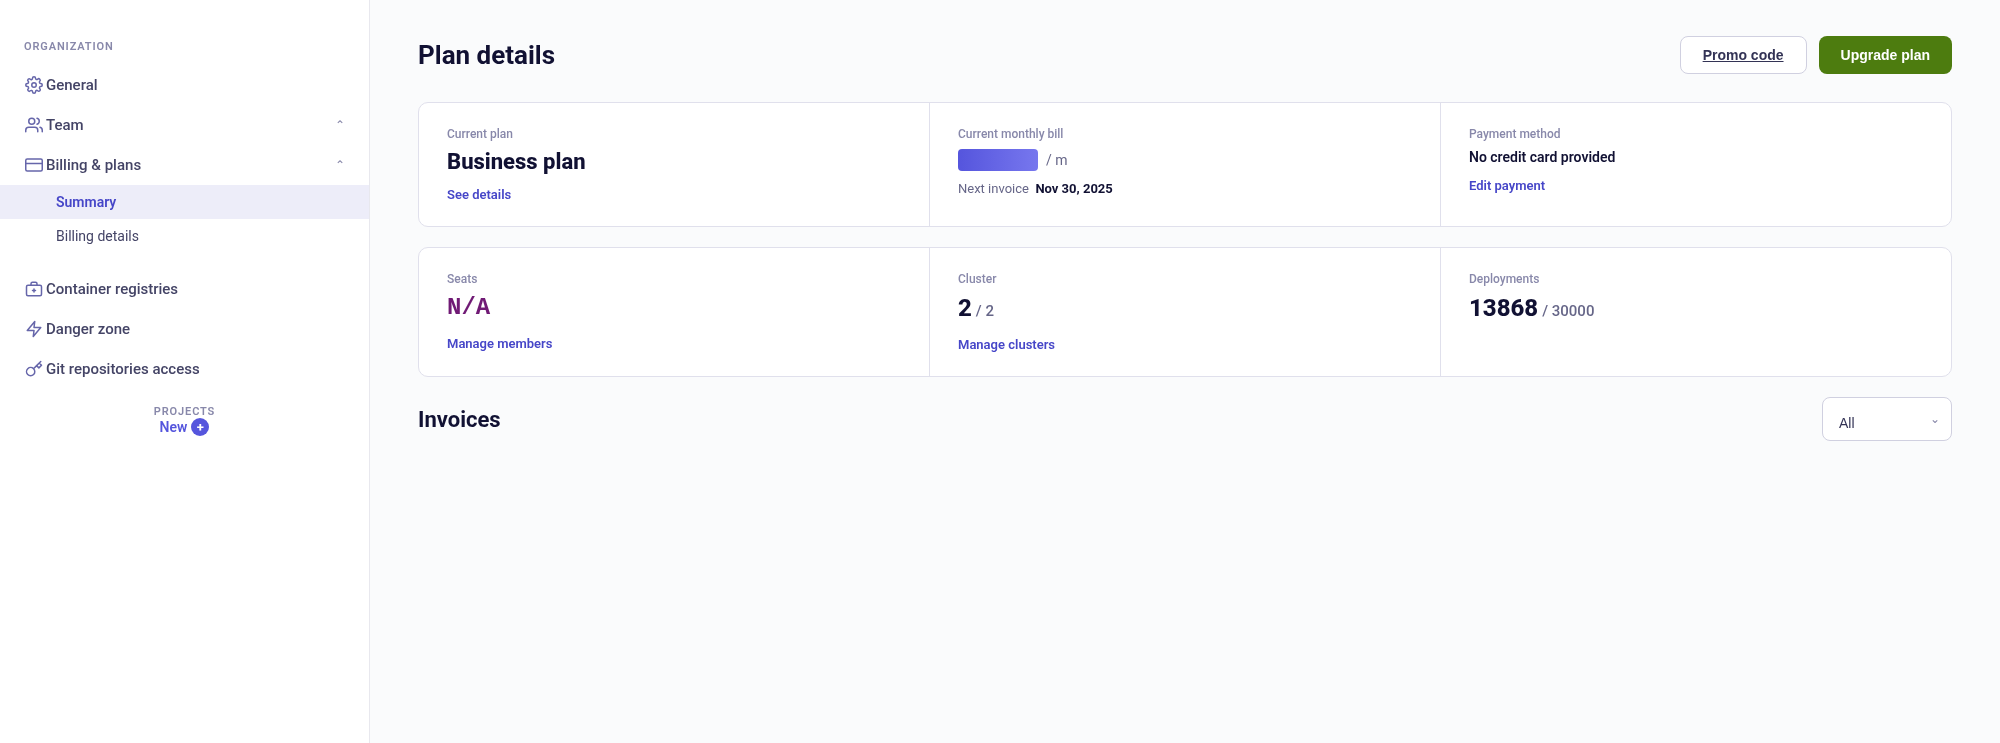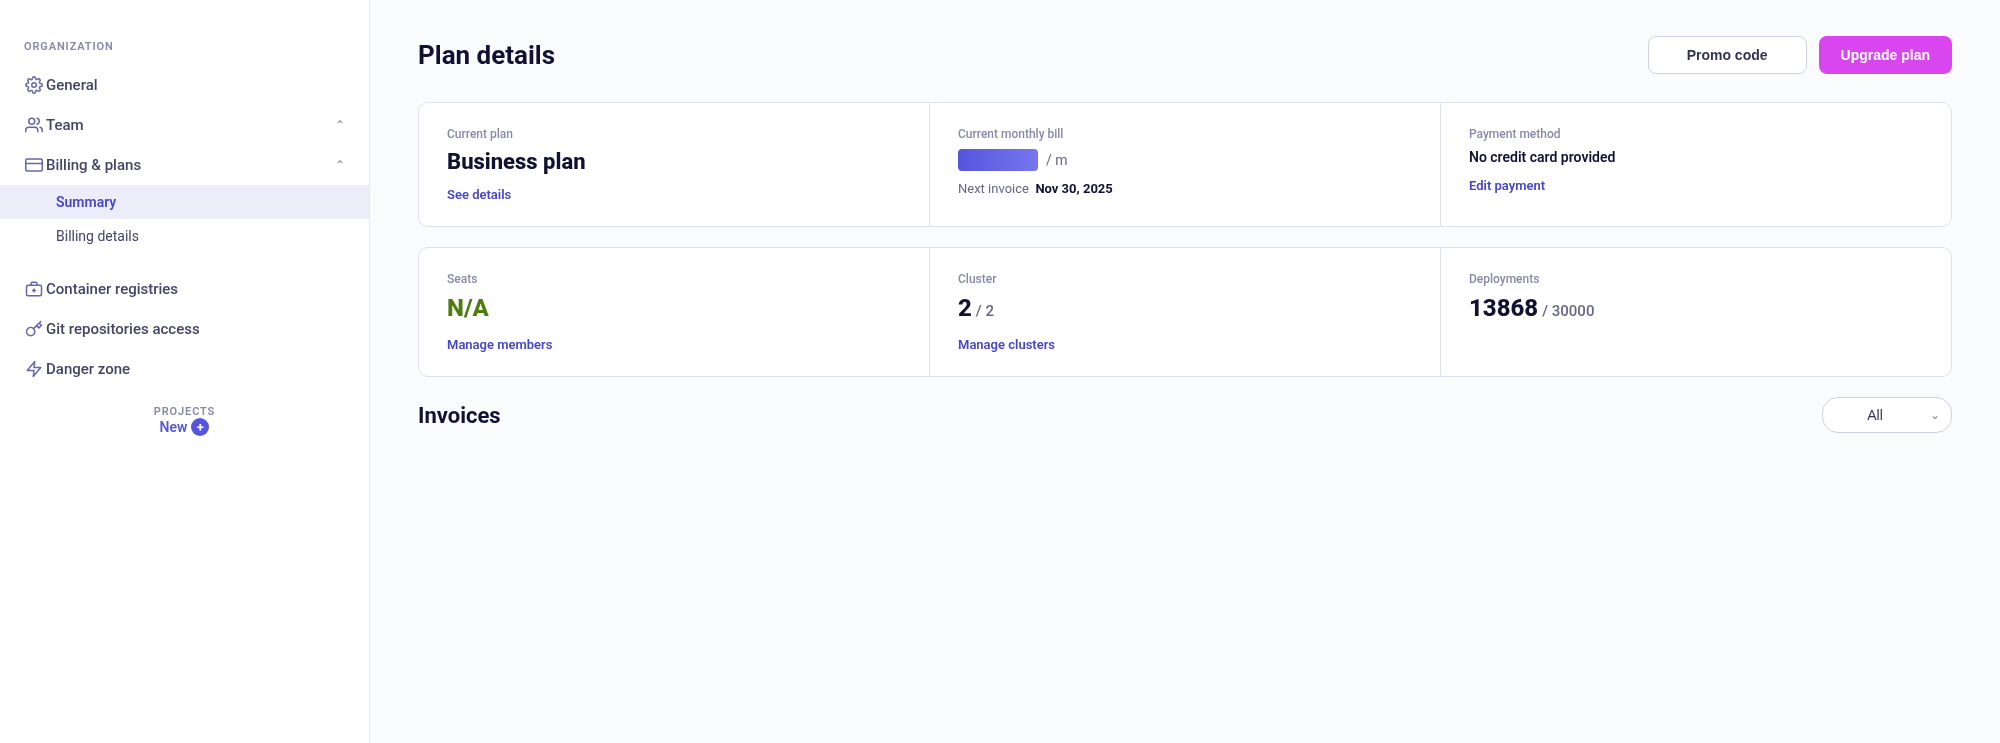--- a/index.html
+++ b/index.html
@@ -129,34 +129,35 @@
       font-weight: 700;
       color: #111133;
     }
 
     .header-buttons {
       display: flex;
       gap: 12px;
     }
 
     .btn-secondary {
-      padding: 10px 38px;
+      padding: 10px 22px;
       border: 1.5px solid #d0d0e0;
       background: #fff;
       border-radius: 8px;
       font-size: 14px;
       font-weight: 600;
       color: #333355;
       cursor: pointer;
+      text-decoration: underline;
     }
 
     .btn-primary {
       padding: 10px 22px;
       border: none;
-      background: #d946ef;
+      background: #4d7c0f;
       border-radius: 8px;
       font-size: 14px;
       font-weight: 600;
       color: #fff;
       cursor: pointer;
     }
 
     
     .cards-row {
       display: flex;
@@ -222,21 +223,22 @@
     .no-credit {
       font-size: 14px;
       font-weight: 600;
       color: #111133;
     }
 
     
     .seats-na {
       font-size: 24px;
       font-weight: 800;
-      color: #4d7c0f;
+      color: #701a75;
+      font-family: Liberation Mono, monospace;
     }
 
     .cluster-val {
       font-size: 24px;
       font-weight: 800;
       color: #111133;
     }
     .cluster-denom {
       font-size: 15px;
       font-weight: 500;
@@ -273,30 +275,29 @@
 
     .select-wrapper {
       position: relative;
       display: inline-flex;
       align-items: center;
     }
 
     .invoices-select {
       appearance: none;
       -webkit-appearance: none;
-      padding: 9px 40px 9px 16px;
+      padding: 17px 40px 9px 16px;
       border: 1.5px solid #d0d0e0;
-      border-radius: 16px;
+      border-radius: 8px;
       font-size: 14px;
       font-weight: 500;
       color: #333355;
       background: #fff;
       cursor: pointer;
       min-width: 130px;
-      text-align: center;
     }
 
     .select-chevron {
       position: absolute;
       right: 12px;
       pointer-events: none;
       color: #8888aa;
       font-size: 12px;
     }
 
@@ -361,33 +362,33 @@
         <line x1="12" y1="12" x2="12" y2="16"></line>
         <line x1="10" y1="14" x2="14" y2="14"></line>
       </svg>
     </span>
     <span>Container registries</span>
   </div>
 
   <div class="sidebar-item">
     <span class="icon">
       <svg width="18" height="18" viewBox="0 0 24 24" fill="none" stroke="currentColor" stroke-width="2" stroke-linecap="round" stroke-linejoin="round">
+        <polygon points="13 2 3 14 12 14 11 22 21 10 12 10 13 2"></polygon>
+      </svg>
+    </span>
+    <span>Danger zone</span>
+  </div>
+
+  <div class="sidebar-item">
+    <span class="icon">
+      <svg width="18" height="18" viewBox="0 0 24 24" fill="none" stroke="currentColor" stroke-width="2" stroke-linecap="round" stroke-linejoin="round">
         <path d="M21 2l-2 2m-7.61 7.61a5.5 5.5 0 11-7.778 7.778 5.5 5.5 0 017.777-7.777zm0 0L15.5 7.5m0 0l3 3L22 7l-3-3m-3.5 3.5L19 4"></path>
       </svg>
     </span>
     <span>Git repositories access</span>
-  </div>
-
-  <div class="sidebar-item">
-    <span class="icon">
-      <svg width="18" height="18" viewBox="0 0 24 24" fill="none" stroke="currentColor" stroke-width="2" stroke-linecap="round" stroke-linejoin="round">
-        <polygon points="13 2 3 14 12 14 11 22 21 10 12 10 13 2"></polygon>
-      </svg>
-    </span>
-    <span>Danger zone</span>
   </div>
 
   <div class="projects-header">
     <div class="sidebar-section-label" style="padding:0;">PROJECTS</div>
     <div class="new-badge">
       <span>New</span>
       <span class="plus-circle">+</span>
     </div>
   </div>
 </nav>

